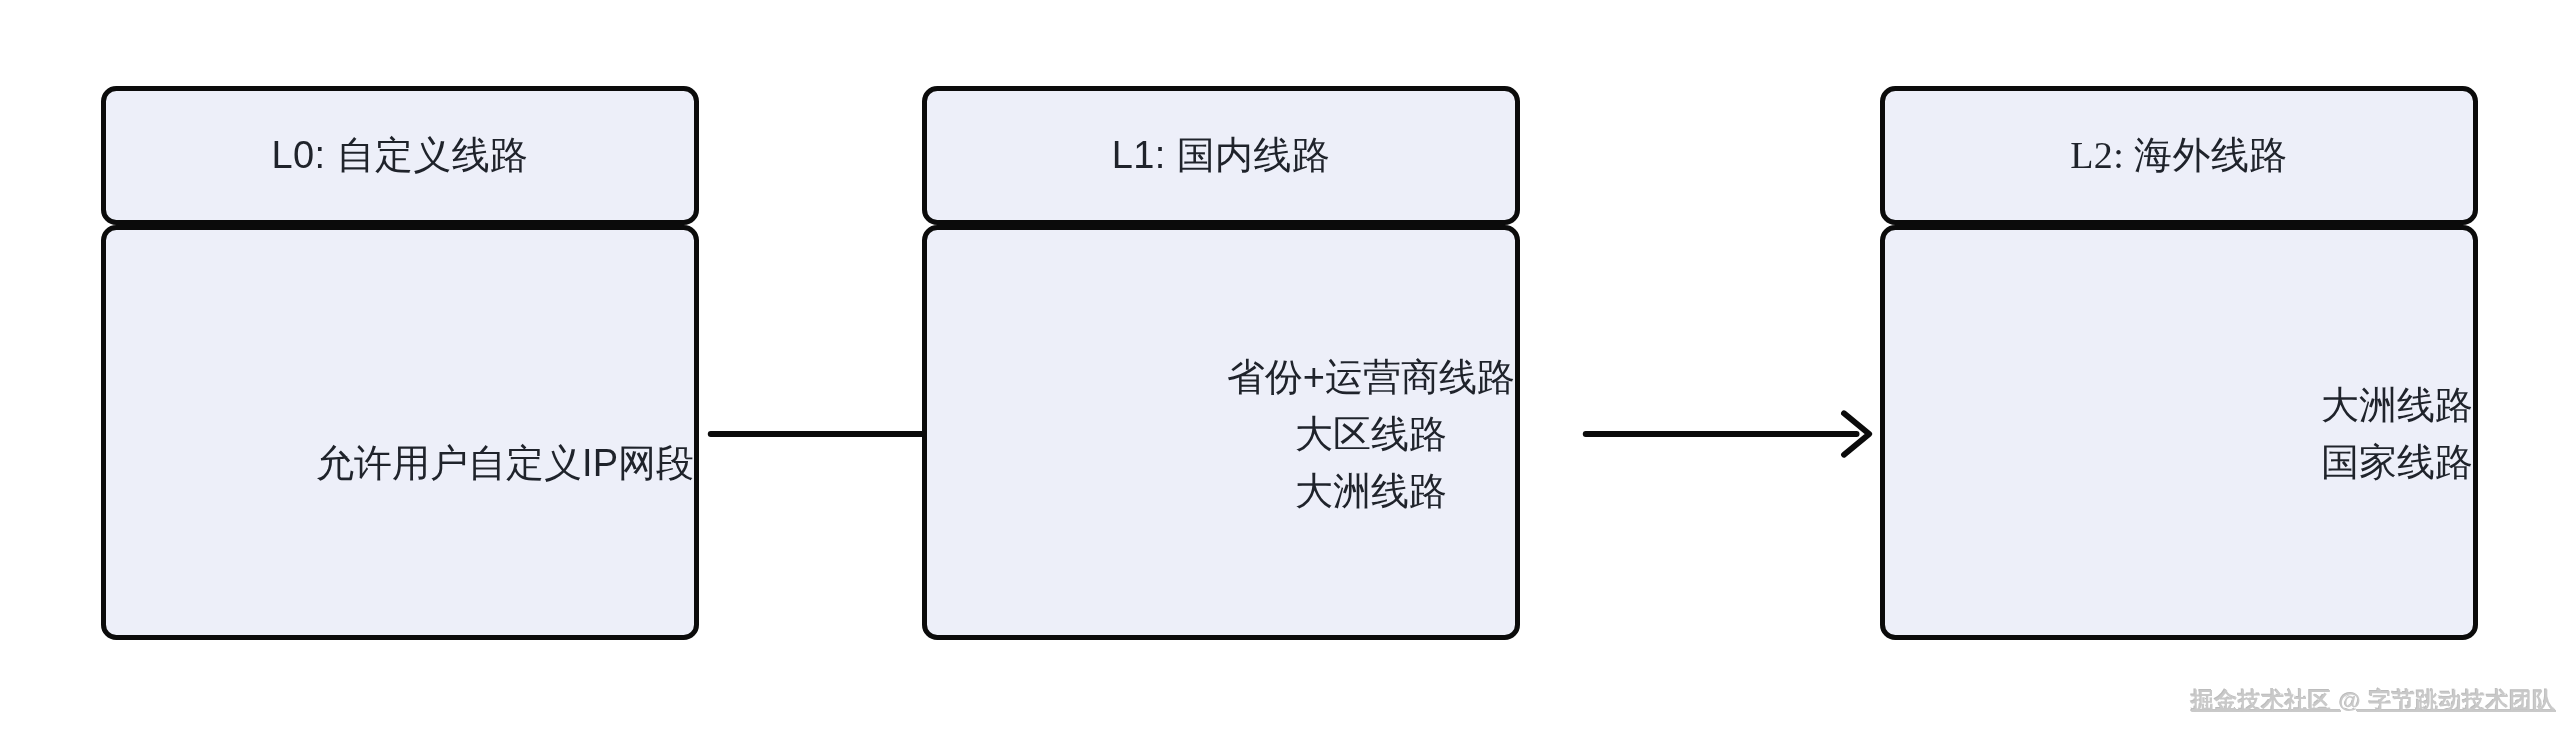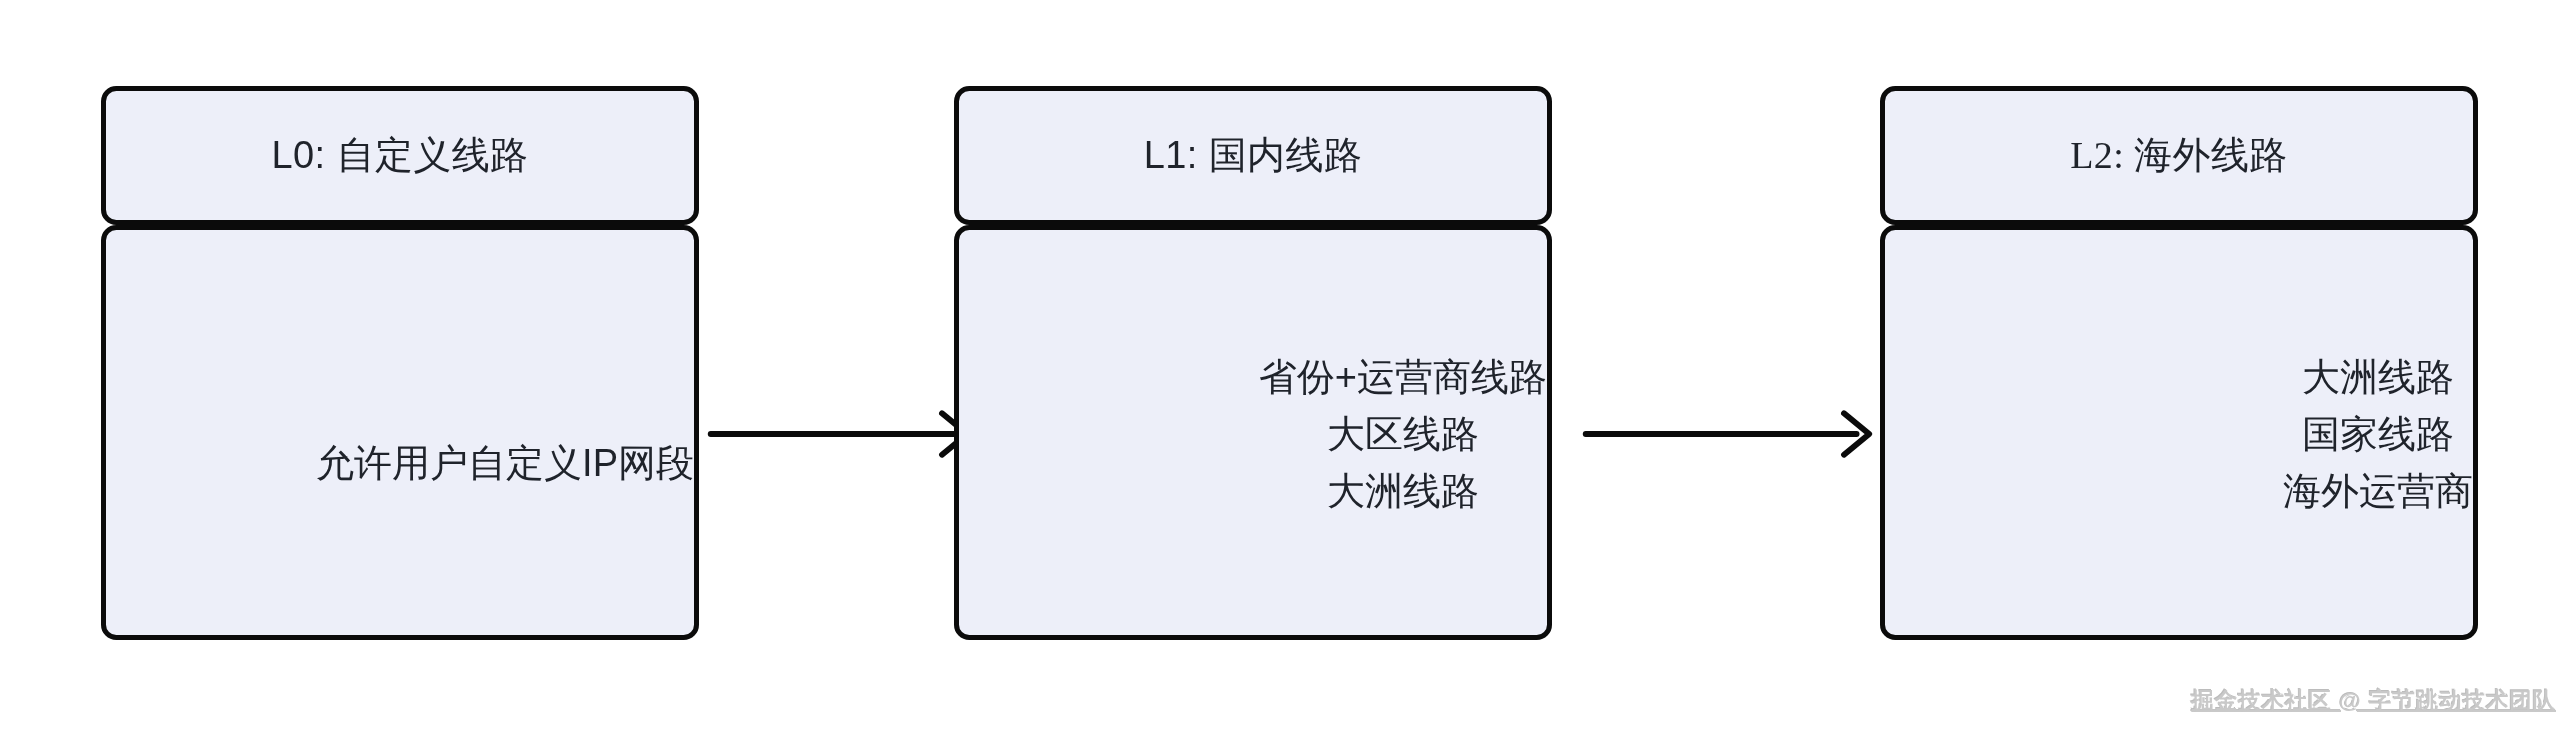--- a/index.html
+++ b/index.html
@@ -102,21 +102,21 @@
         <div class="body-line">允许用户自定义IP网段</div>
       </div>
     </div>
   </div>
 
   <svg class="arrow" style="left:699px; width:279px;" viewBox="0 0 310 120">
     <line x1="13" y1="60" x2="284" y2="60"></line>
     <polyline points="270,37 298,60 270,83"></polyline>
   </svg>
 
-  <div class="node" style="left:954px;">
+  <div class="node" style="left:922px;">
     <div class="node-header">
       <span class="node-title">L1: 国内线路</span>
     </div>
     <div class="node-body">
       <div class="node-body-text">
         <div class="body-line">省份+运营商线路</div>
         <div class="body-line">大区线路</div>
         <div class="body-line">大洲线路</div>
       </div>
     </div>
@@ -128,21 +128,20 @@
   </svg>
 
   <div class="node" style="left:1880px;font-family:Liberation Serif, serif;">
     <div class="node-header">
       <span class="node-title">L2: 海外线路</span>
     </div>
     <div class="node-body">
       <div class="node-body-text">
         <div class="body-line">大洲线路</div>
         <div class="body-line">国家线路</div>
-        <div class="body-line">海外运营商</div>
       </div>
     </div>
   </div>
 
   <div class="watermark">掘金技术社区 @ 字节跳动技术团队</div>
 
 </div>
 
 
 </body></html>

